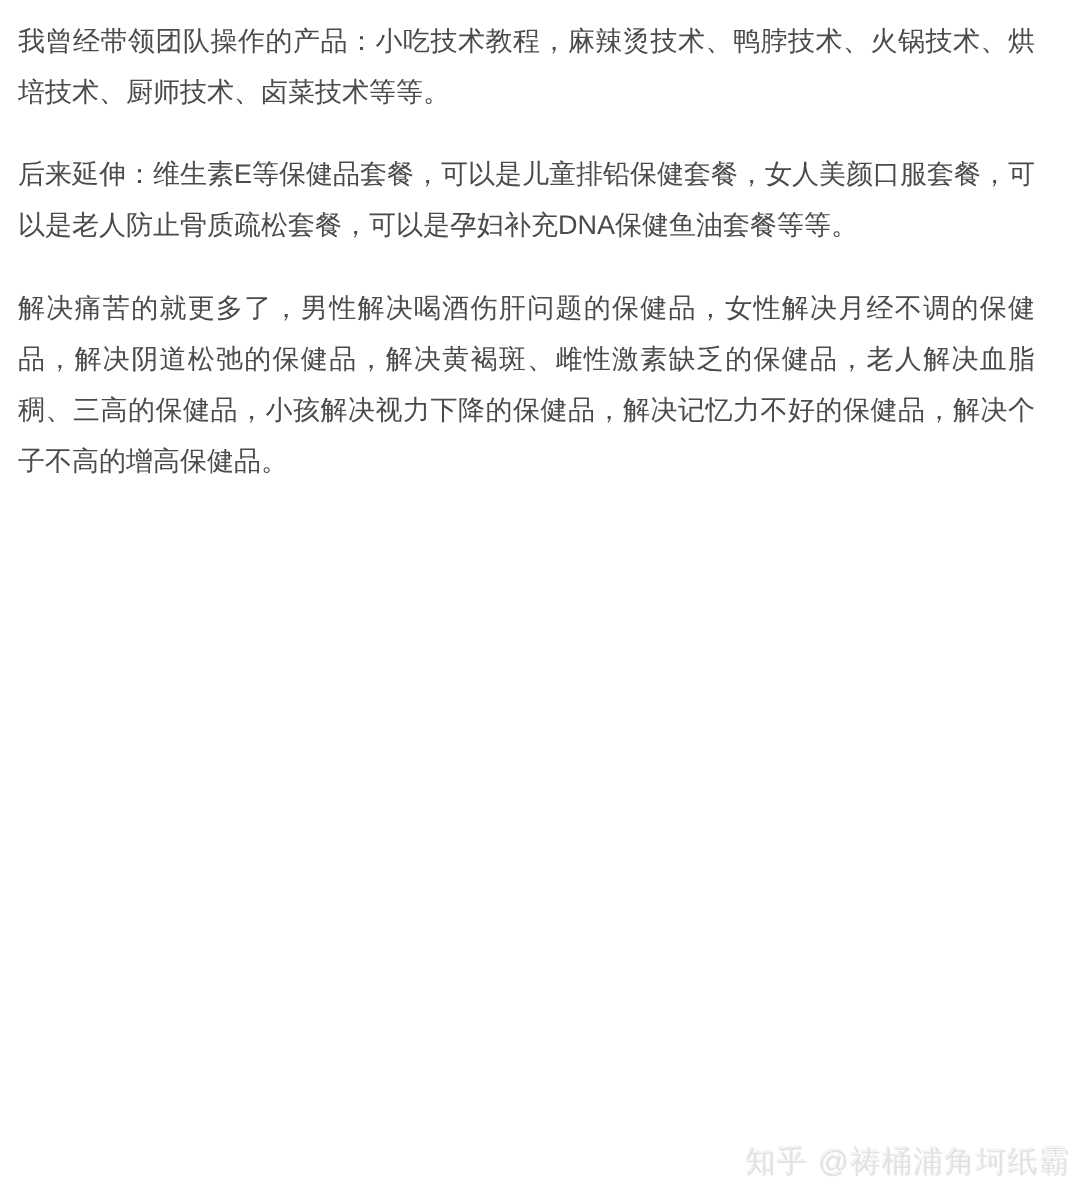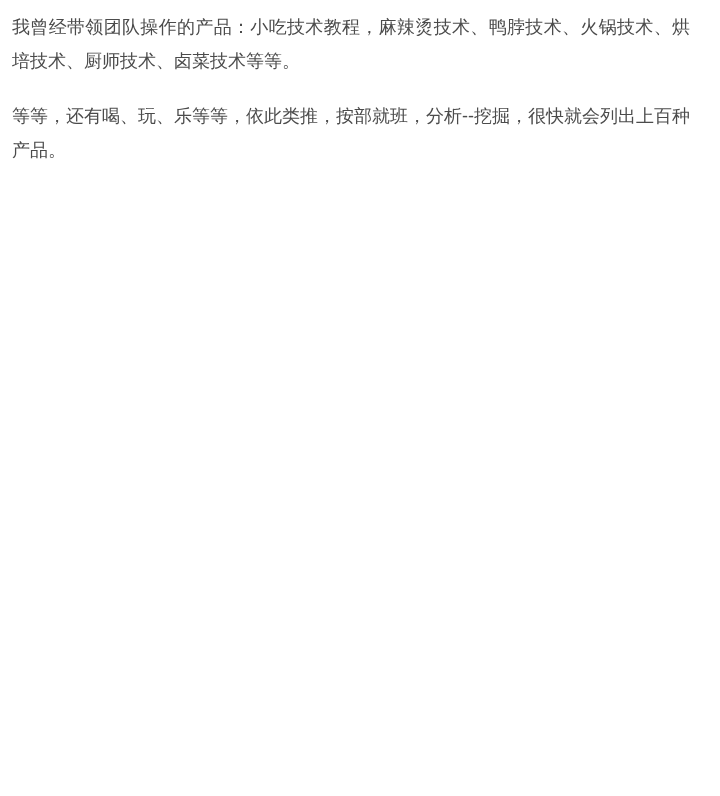--- a/index.html
+++ b/index.html
@@ -45,15 +45,17 @@
     white-space:nowrap;
     pointer-events:none;
   }
 </style>
 </head>
 <body>
 
 <div class="page">
   <div class="article">
     <p>我曾经带领团队操作的产品：小吃技术教程，麻辣烫技术、鸭脖技术、火锅技术、烘培技术、厨师技术、卤菜技术等等。</p>
-    <p class="gap-large">等等，还有喝、玩、乐等等，依此类推，按部就班，分析--挖掘，很快就会列出上百种产品。</p>
+    <p>后来延伸：维生素E等保健品套餐，可以是儿童排铅保健套餐，女人美颜口服套餐，可以是老人防止骨质疏松套餐，可以是孕妇补充DNA保健鱼油套餐等等。</p>
+    <p>解决痛苦的就更多了，男性解决喝酒伤肝问题的保健品，女性解决月经不调的保健品，解决阴道松弛的保健品，解决黄褐斑、雌性激素缺乏的保健品，老人解决血脂稠、三高的保健品，小孩解决视力下降的保健品，解决记忆力不好的保健品，解决个子不高的增高保健品。</p>
   </div>
+  <div class="watermark">知乎 @祷桶浦角坷纸霸</div>
 </div>
 
 </body></html>

